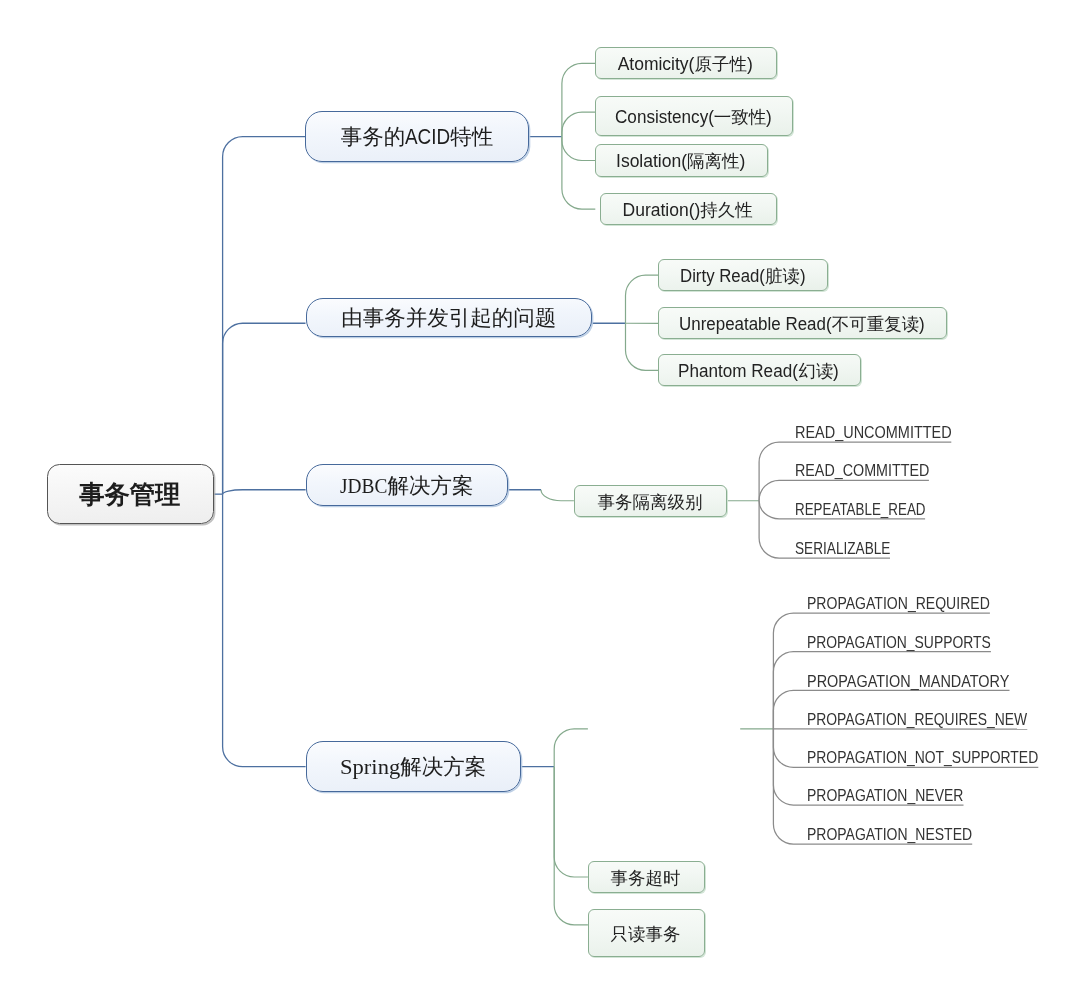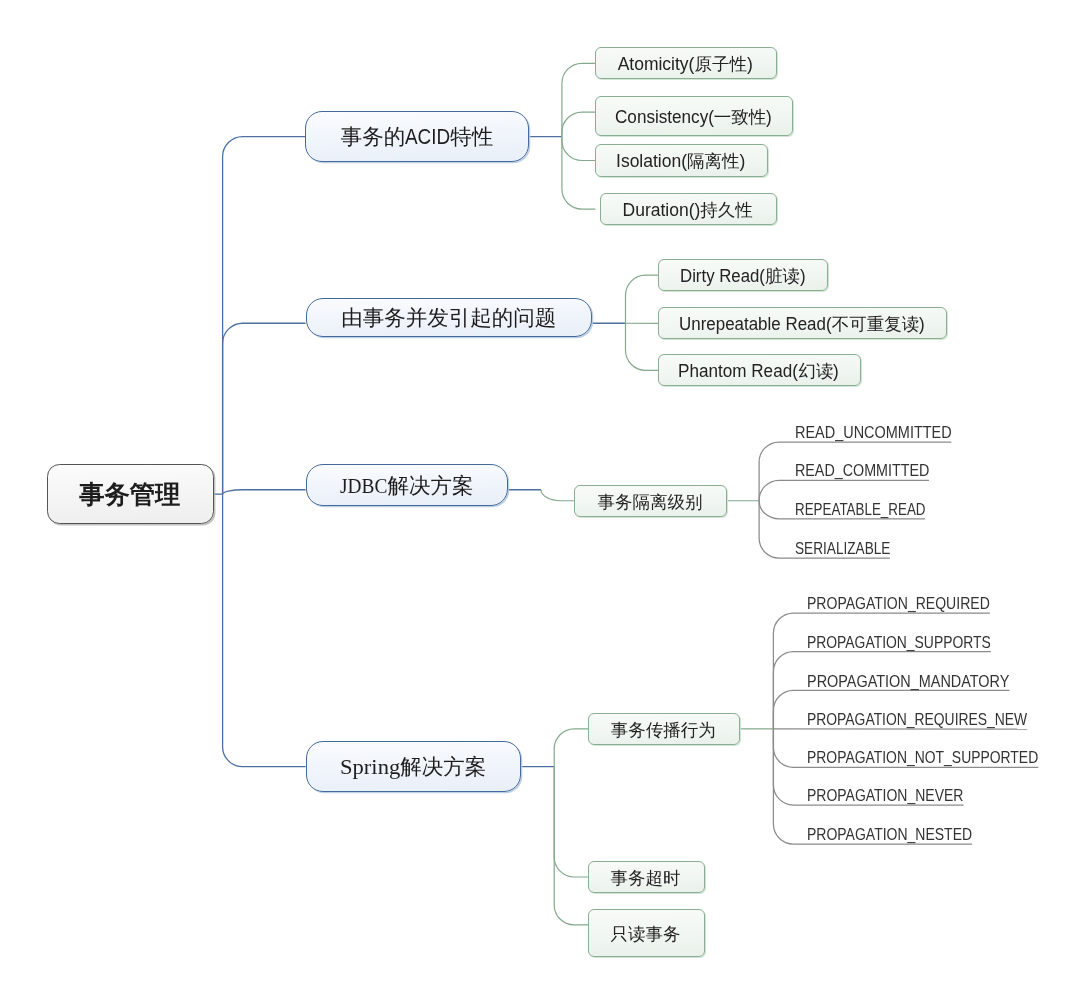--- a/index.html
+++ b/index.html
@@ -109,23 +109,20 @@
   <div class="node n-l2" style="left:573.9px;top:484.5px;width:153.6px;height:32.5px">
       <span>事务隔离级别</span>
     </div>
   <div class="n-l3" style="left: 794.6px; top: 424.1px; transform: scaleX(0.898719);">READ_UNCOMMITTED</div>
   <div class="n-l3" style="left: 794.6px; top: 462.4px; transform: scaleX(0.88876);">READ_COMMITTED</div>
   <div class="n-l3" style="left: 794.6px; top: 501px; transform: scaleX(0.832121);">REPEATABLE_READ</div>
   <div class="n-l3" style="left: 794.6px; top: 540.2px; transform: scaleX(0.846354);">SERIALIZABLE</div>
   <div class="node n-l1 serif" style="left:305.6px;top:741.0px;width:215.3px;height:51.4px">
       <span><i class="lat" style="width: 59.85px; transform: scaleX(1.05);">Spring</i>解决方案</span>
     </div>
-  <div class="node n-l2" style="left:587.9px;top:712.7px;width:152.3px;height:32.4px">
-      <span>事务传播行为</span>
-    </div>
   <div class="n-l3" style="left: 807.1px; top: 595.2px; transform: scaleX(0.872293);">PROPAGATION_REQUIRED</div>
   <div class="n-l3" style="left: 807.1px; top: 633.8px; transform: scaleX(0.863544);">PROPAGATION_SUPPORTS</div>
   <div class="n-l3" style="left: 807.1px; top: 672.5px; transform: scaleX(0.896939);">PROPAGATION_MANDATORY</div>
   <div class="n-l3" style="left: 807.1px; top: 711.2px; transform: scaleX(0.862948);">PROPAGATION_REQUIRES_NEW</div>
   <div class="n-l3" style="left: 807.1px; top: 749.4px; transform: scaleX(0.864653);">PROPAGATION_NOT_SUPPORTED</div>
   <div class="n-l3" style="left: 807.1px; top: 787.1px; transform: scaleX(0.868587);">PROPAGATION_NEVER</div>
   <div class="n-l3" style="left: 807.1px; top: 826.2px; transform: scaleX(0.869448);">PROPAGATION_NESTED</div>
   <div class="node n-l2" style="left:587.9px;top:860.8px;width:116.8px;height:32.4px">
       <span>事务超时</span>
     </div>

